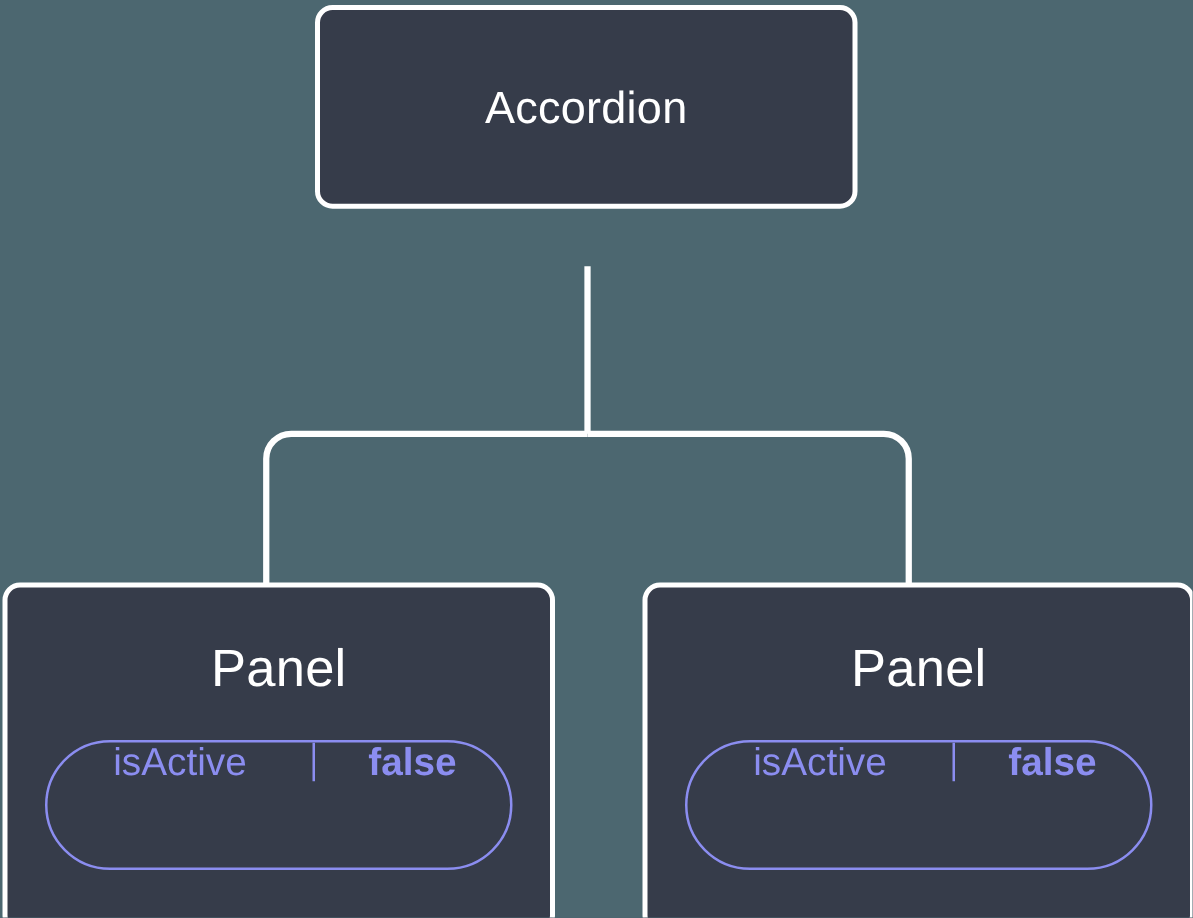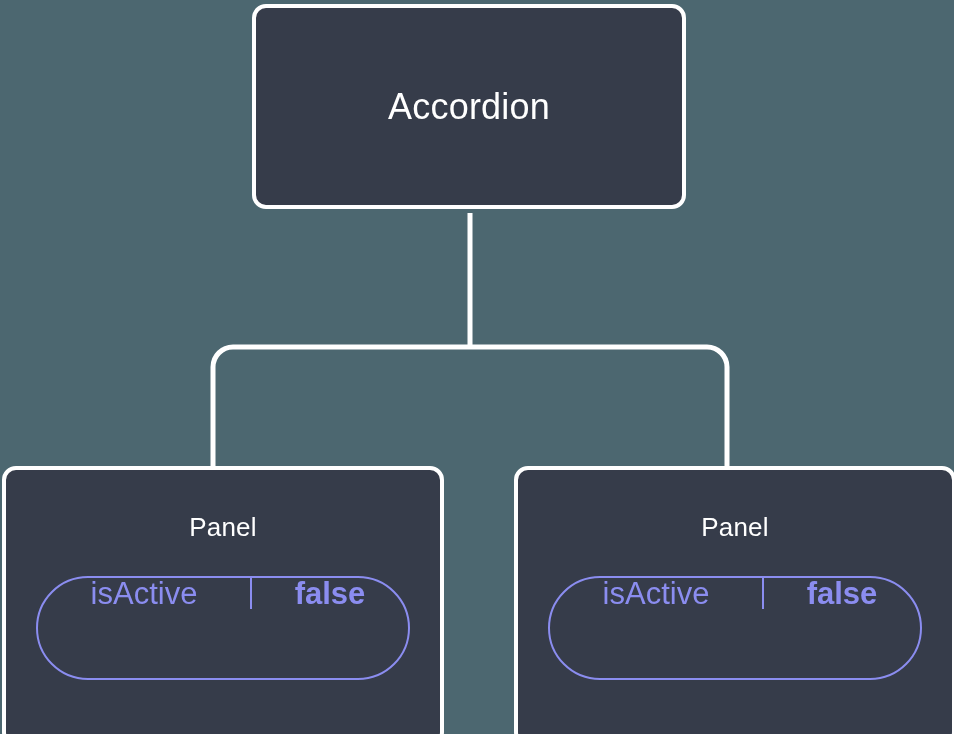--- a/index.html
+++ b/index.html
@@ -40,38 +40,38 @@
     border-radius: 14px;
     display: flex;
     flex-direction: column;
     align-items: center;
   }
 
   .node-root {
     left: 252px;
     top: 4px;
     width: 434px;
-    height: 205px;
+    height: 163px;
     justify-content: center;
   }
 
   .node-child {
     top: 466px;
     width: 442px;
     height: 280px;
     justify-content: flex-start;
     padding-top: 44px;
   }
 
   .node-child.left  { left: 2px; }
   .node-child.right { left: 514px; }
 
   .node-title {
     color: #ffffff;
-    font-size: 26px;
+    font-size: 42px;
     font-weight: 400;
     letter-spacing: 0.2px;
     line-height: 1;
   }
 
   .node-root .node-title {
     font-size: 36px;
   }
 
   

